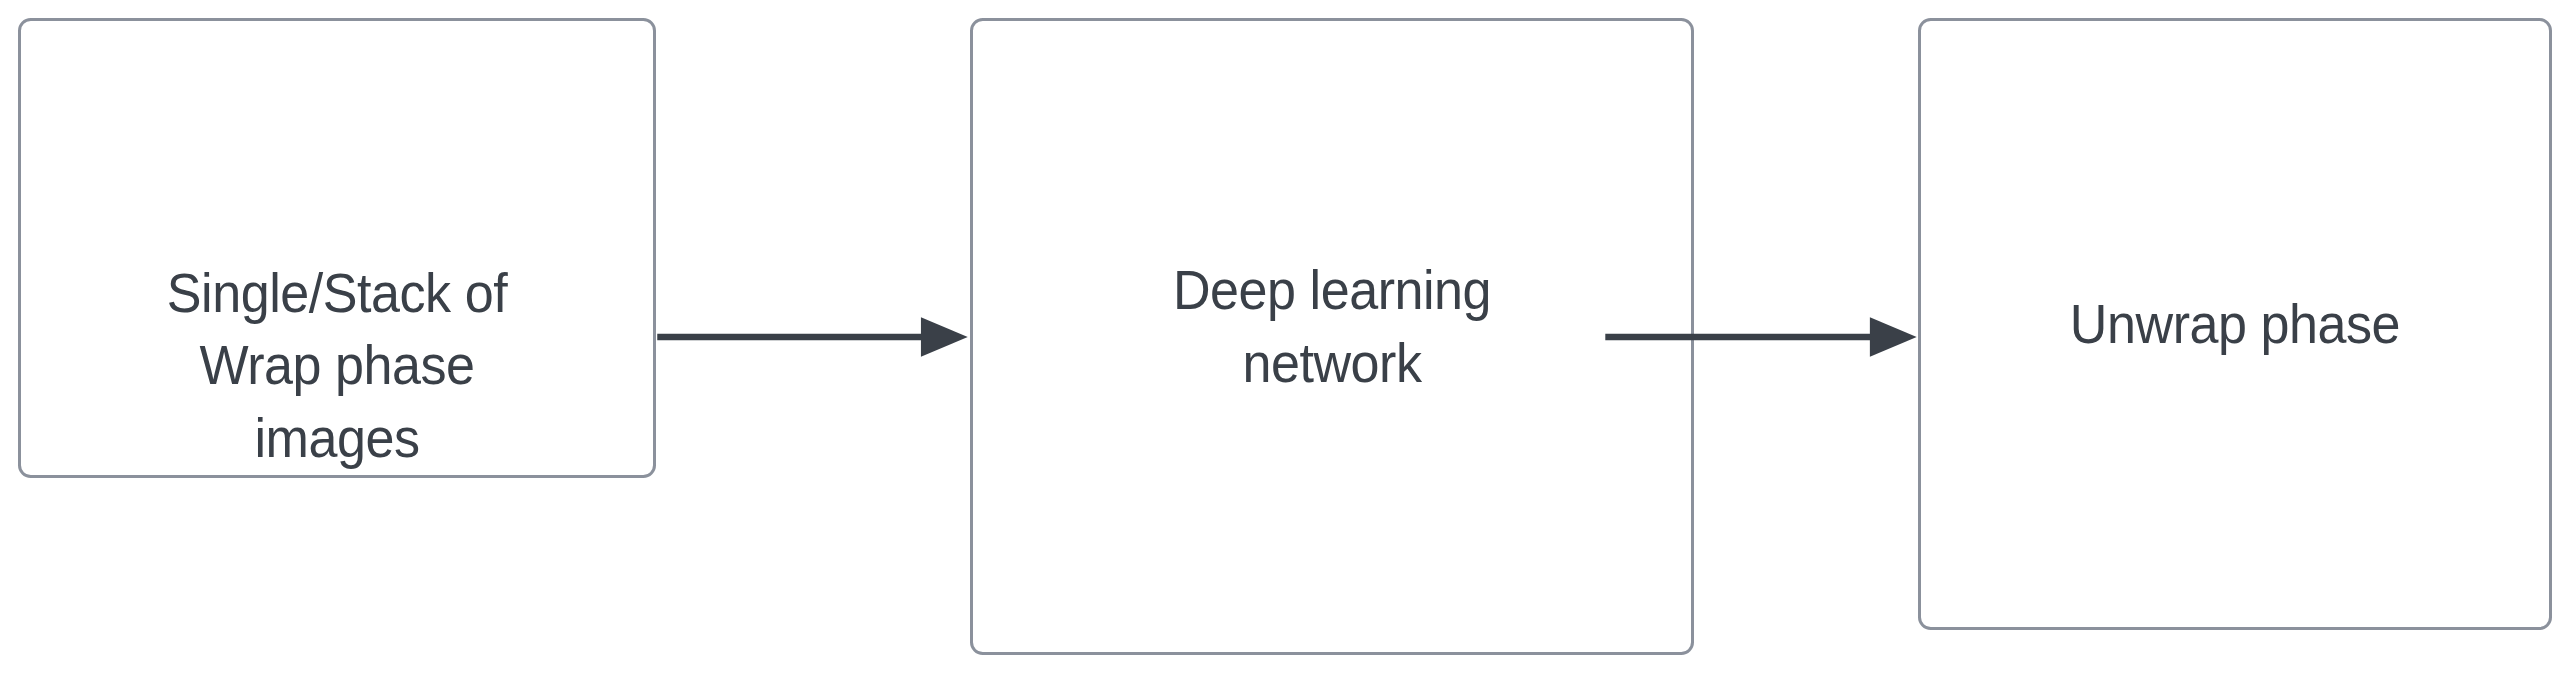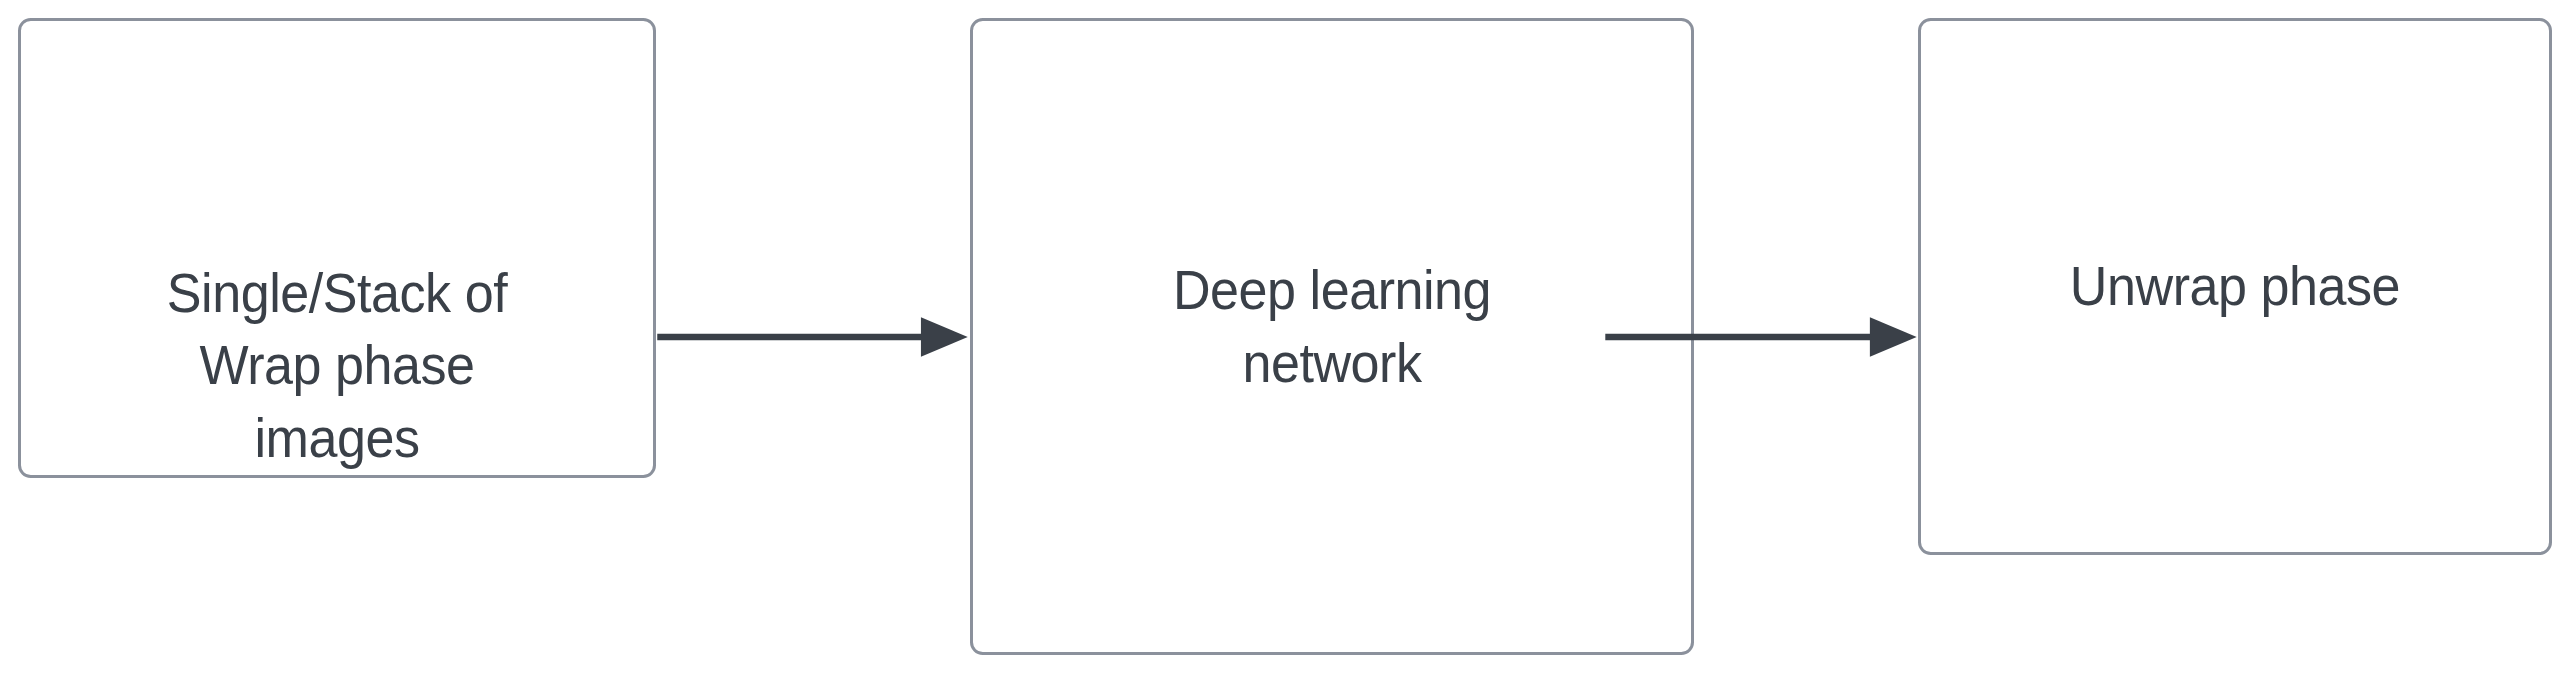--- a/index.html
+++ b/index.html
@@ -41,21 +41,21 @@
     transform-origin: center center;
     white-space: pre-line;
     padding: 0 12.7px;
     box-sizing: border-box;
   }
   
   #node-input  { left: 18px;   top: 18px; width: 638px; height: 460px; align-items: flex-end; }
   #node-input .flow-node-label  { margin-top: -44px; }
   #node-network{ left: 970px; top: 18px; width: 724px; height: 637px; }
   #node-network .flow-node-label{ margin-top: -20px; }
-  #node-output { left: 1918px; top: 18px; width: 634px; height: 537px; }
+  #node-output { left: 1918px; top: 18px; width: 634px; height: 612px; }
   #node-output .flow-node-label { margin-top: 0px; }
 
   
   .flow-arrow {
     position: absolute;
     height: 54px;
     top: 310px;
   }
   .flow-arrow svg { display: block; }
   #arrow-input-to-network  { left: 656px;  width: 313px; }

